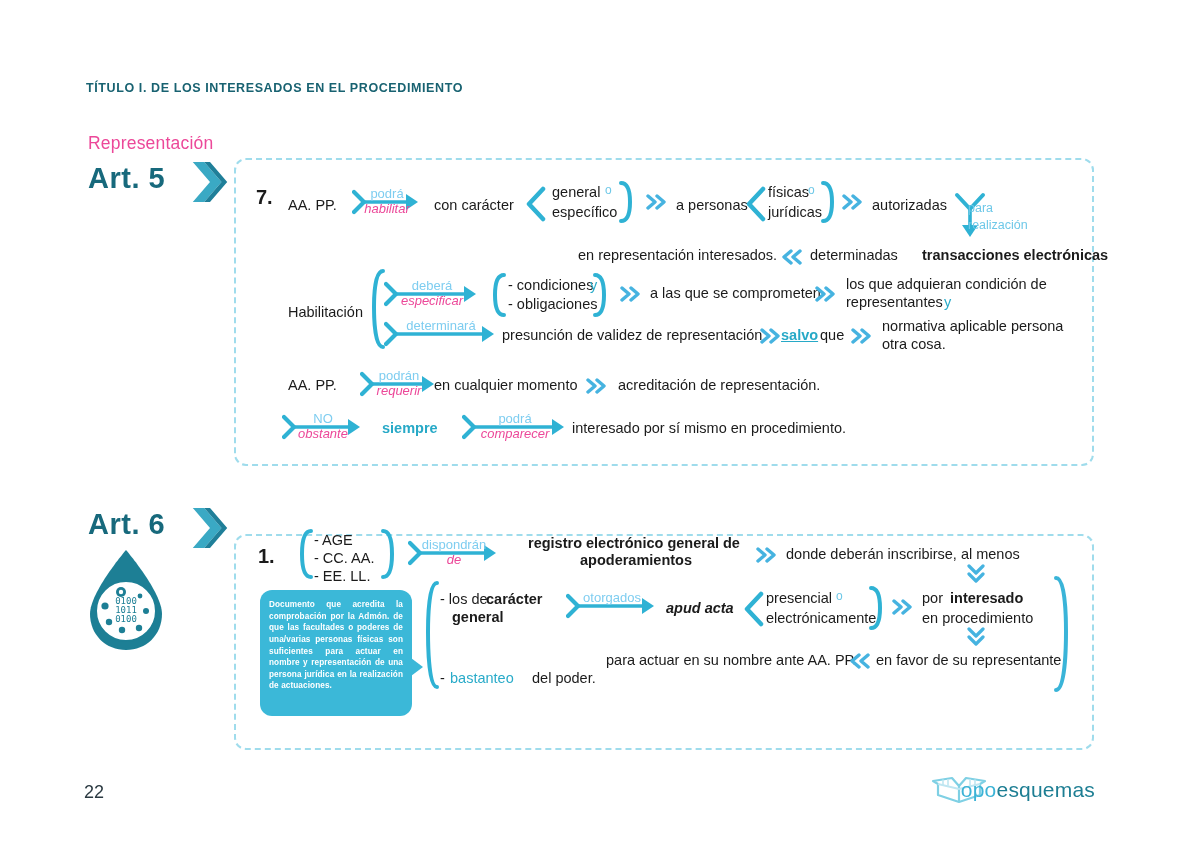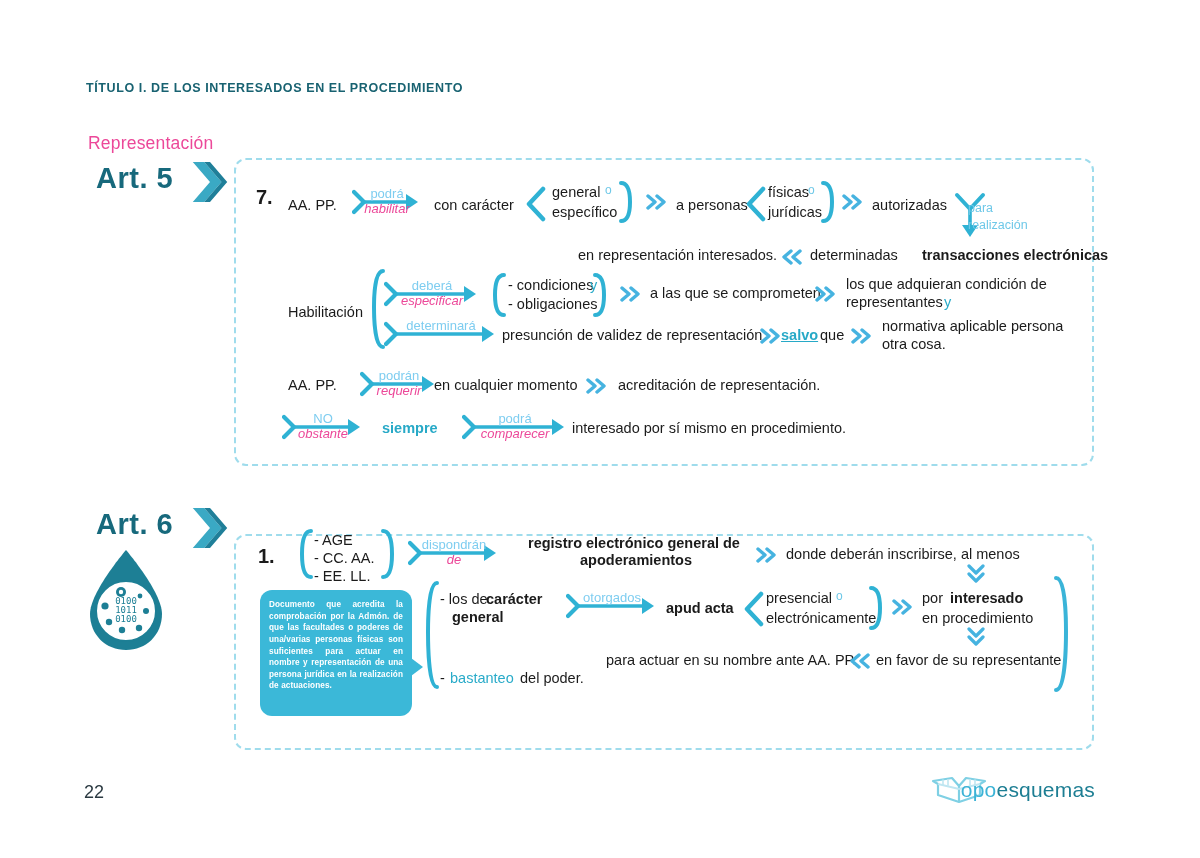--- a/index.html
+++ b/index.html
@@ -21,21 +21,21 @@
   
   .doc-title{
     position:absolute;left:86px;top:81px;
     font-size:12.5px;letter-spacing:.6px;font-weight:bold;
     color:#186271;
   }
   .sec-head{
     position:absolute;font-size:17.5px;color:#ec4899;letter-spacing:.2px;
   }
   .art-label{
-    position:absolute;font-size:29px;font-weight:bold;color:#17697c;letter-spacing:.5px;margin-left:8px;
+    position:absolute;font-size:29px;font-weight:bold;color:#17697c;letter-spacing:.5px;
   }
 
   
   .big-chev{position:absolute;width:40px;height:44px;}
 
   
   .panel{
     position:absolute;border:2.2px dashed #9fdcec;border-radius:12px;
   }
 
@@ -337,21 +337,21 @@
   <div class="arw" style="left:566px;top:590px;width:92px;height:32px;">
     <svg width="92" height="32" viewBox="0 0 92 32">
       <path d="M2 6 L12 16 L2 26" stroke="#2fb2d4" stroke-width="4.2" fill="none" stroke-linecap="round" stroke-linejoin="round"></path>
       <line x1="9" y1="16" x2="80" y2="16" stroke="#2fb2d4" stroke-width="3.6"></line>
       <path d="M76 8 L88 16 L76 24 Z" fill="#2fb2d4"></path>
     </svg>
     <span class="lab-top">otorgados</span>
     <span class="lab-bot"></span>
   </div>
 
-  <div class="t bold" style="left:666px;top:599px;">apud acta</div>
+  <div class="t bold" style="left:666px;top:599px;font-style:italic;">apud acta</div>
 
   <svg class="brk" style="left:742px;top:591px;" width="22" height="36" viewBox="0 0 22 36">
     <path d="M19 3 L5 18 L19 33" stroke="#2fb2d4" stroke-width="4.5" fill="none" stroke-linecap="round" stroke-linejoin="round"></path>
   </svg>
   <div class="t" style="left:766px;top:589px;">presencial</div>
   <div class="t lblue" style="left:836px;top:589px;font-size:12px;">o</div>
   <div class="t" style="left:766px;top:609px;">electrónicamente</div>
   <svg class="brk" style="left:868px;top:585px;" width="18" height="46" viewBox="0 0 18 46">
     <path d="M3 3 C12 3 12 19 12 23 C12 27 12 43 3 43" stroke="#2fb2d4" stroke-width="4" fill="none" stroke-linecap="round"></path>
   </svg>
@@ -375,21 +375,21 @@
 
   <div class="t" style="left:606px;top:651px;">para actuar en su nombre ante AA. PP.</div>
   <svg class="dchev" style="left:848px;top:653px;" width="22" height="16" viewBox="0 0 22 16">
     <path d="M11 2 L4 8 L11 14" stroke="#46b3e0" stroke-width="3.4" fill="none" stroke-linecap="round" stroke-linejoin="round"></path>
     <path d="M20 2 L13 8 L20 14" stroke="#46b3e0" stroke-width="3.4" fill="none" stroke-linecap="round" stroke-linejoin="round"></path>
   </svg>
   <div class="t" style="left:876px;top:651px;">en favor de su representante</div>
 
   <div class="t" style="left:440px;top:669px;">- </div>
   <div class="t teal" style="left:450px;top:669px;">bastanteo</div>
-  <div class="t" style="left:520px;top:669px;"> del poder.</div>
+  <div class="t" style="left:532px;top:669px;"> del poder.</div>
 
   <div class="pagenum">22</div>
 
   <svg class="logo" viewBox="0 0 58 32">
     <path d="M3 6 L22 3 L29 11 L36 3 L55 6 L50 9 L50 20 L29 27 L8 20 L8 9 Z" fill="none" stroke="#7fd0e4" stroke-width="2.2" stroke-linejoin="round"></path>
     <path d="M29 11 L29 27" stroke="#7fd0e4" stroke-width="2.2"></path>
     <path d="M8 9 L29 14 L50 9" fill="none" stroke="#bfe6f1" stroke-width="1.8"></path>
     <path d="M13 4.6 L13 10" stroke="#bfe6f1" stroke-width="1.6"></path>
     <path d="M18 4 L18 10.8" stroke="#bfe6f1" stroke-width="1.6"></path>
     <path d="M40 4 L40 10.8" stroke="#bfe6f1" stroke-width="1.6"></path>

